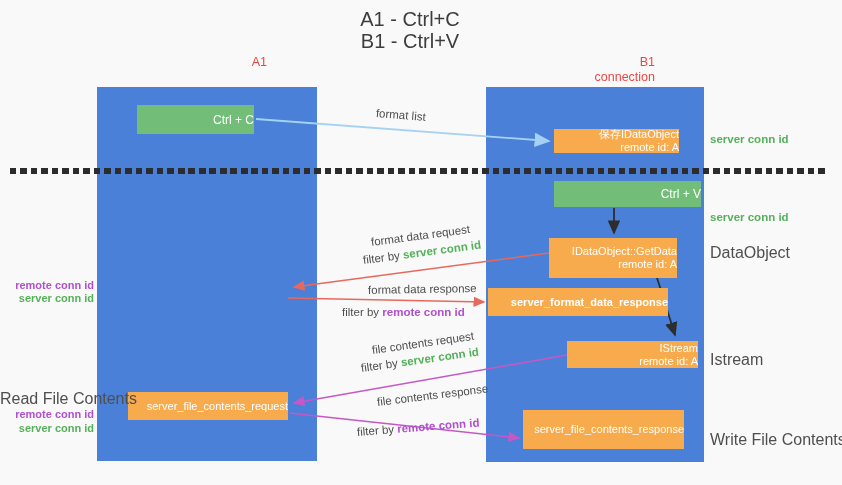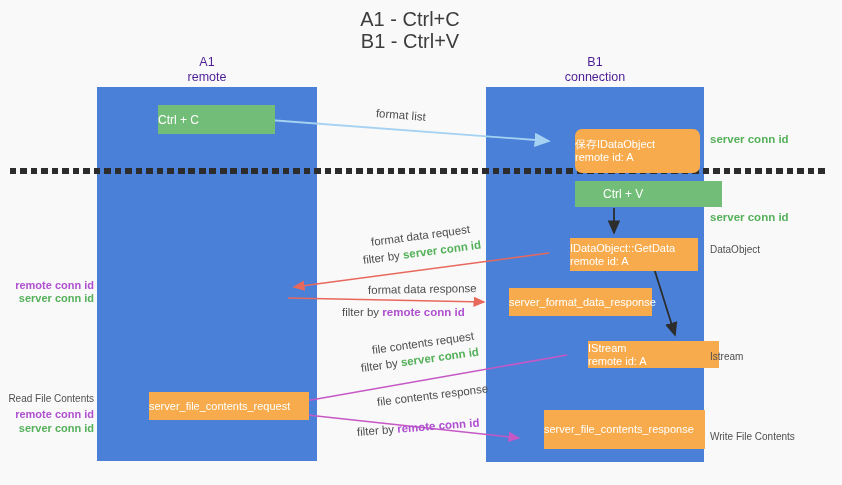--- a/index.html
+++ b/index.html
@@ -2,55 +2,54 @@
 <html><head>
 <meta charset="utf-8">
 <style>
   html,body{margin:0;padding:0;background:#f9f9f9;}
   .canvas{
     position:relative;width:842px;height:485px;background:#f9f9f9;overflow:hidden;
     font-family:"Liberation Sans",sans-serif;color:#4f4f4f;
   }
   .abs{position:absolute;}
   .title{top:8px;left:310px;width:200px;text-align:center;font-size:20px;line-height:22px;color:#3d3d3d;}
-  .colhdr{top:55px;width:120px;text-align:center;font-size:12.5px;line-height:15px;color:#4c1d95;}
+  .colhdr{top:55px;width:120px;text-align:right;font-size:12.5px;line-height:15px;color:#ef4444;}
   .col{background:#4a80d8;}
   .col-left{left:97px;top:87px;width:220px;height:374px;}
   .col-right{left:486px;top:87px;width:218px;height:375px;}
   .dotted{
     left:10px;top:168px;width:816px;height:6px;
     background:repeating-linear-gradient(90deg,#2c2c2c 0 6.5px,transparent 6.5px 10.5px);
   }
   .box{
-    display:flex;flex-direction:column;align-items:flex-start;justify-content:center;
-    color:#fff;text-align:center;white-space:nowrap;margin-left:21px;
+    display:flex;flex-direction:column;align-items:flex-end;justify-content:center;
+    color:#fff;text-align:center;white-space:nowrap;
   }
   .green-box{background:#72bd78;font-size:12px;}
   .orange-box{background:#f8ab4c;font-size:11px;line-height:13px;}
   .lbl{font-size:11.5px;white-space:nowrap;color:#4f4f4f;transform-origin:left center;}
   .conn-green{color:#55b05a;font-weight:bold;}
   .conn-purple{color:#b050d0;font-weight:bold;}
   .side-left{left:0;width:94px;text-align:right;font-size:11px;line-height:13px;white-space:nowrap;}
   .side-right{left:710px;text-align:left;font-size:11.5px;white-space:nowrap;}
-  .gray-note{color:#4f4f4f;font-weight:normal;font-size:10px;}
+  .gray-note{color:#4f4f4f;font-weight:normal;font-size:16px;}
   svg.arrows{position:absolute;left:0;top:0;pointer-events:none;}
 </style>
 </head>
 <body>
 
 <div class="canvas">
 
   <div class="abs title">
     <div>A1 - Ctrl+C</div>
     <div>B1 - Ctrl+V</div>
   </div>
 
   <div class="abs colhdr" style="left:147px;">
     <div>A1</div>
-    <div>remote</div>
   </div>
   <div class="abs colhdr" style="left:535px;">
     <div>B1</div>
     <div>connection</div>
   </div>
 
   <div class="abs col col-left"></div>
   <div class="abs col col-right"></div>
 
   <div class="abs dotted"></div>
@@ -79,32 +78,32 @@
     <line x1="289" y1="413" x2="519" y2="438" stroke="#c558c5" stroke-width="1.5" marker-end="url(#m-mag)"></line>
   </svg>
 
   <div class="abs box green-box" style="left:137px;top:105px;width:117px;height:29px;">
     <span>Ctrl + C</span>
   </div>
   <div class="abs box orange-box" style="left:128px;top:392px;width:160px;height:28px;">
     <span>server_file_contents_request</span>
   </div>
 
-  <div class="abs box orange-box" style="left:554px;top:129px;width:125px;height:44px;border-radius:7px;">
+  <div class="abs box orange-box" style="left:554px;top:129px;width:125px;height:24px;">
     <span>保存IDataObject</span>
     <span>remote id: A</span>
   </div>
   <div class="abs box green-box" style="left:554px;top:181px;width:119px;height:26px;padding-left:28px;">
     <span>Ctrl + V</span>
   </div>
-  <div class="abs box orange-box" style="left:549px;top:238px;width:128px;height:33px;">
+  <div class="abs box orange-box" style="left:549px;top:238px;width:128px;height:40px;">
     <span>IDataObject::GetData</span>
     <span>remote id: A</span>
   </div>
-  <div class="abs box orange-box" style="left:488px;top:288px;width:143px;height:28px;">
+  <div class="abs box orange-box" style="left:488px;top:288px;width:180px;height:28px;font-weight:bold;">
     <span>server_format_data_response</span>
   </div>
   <div class="abs box orange-box" style="left:567px;top:341px;width:131px;height:27px;">
     <span>IStream</span>
     <span>remote id: A</span>
   </div>
   <div class="abs box orange-box" style="left:523px;top:410px;width:161px;height:39px;">
     <span>server_file_contents_response</span>
   </div>
 

